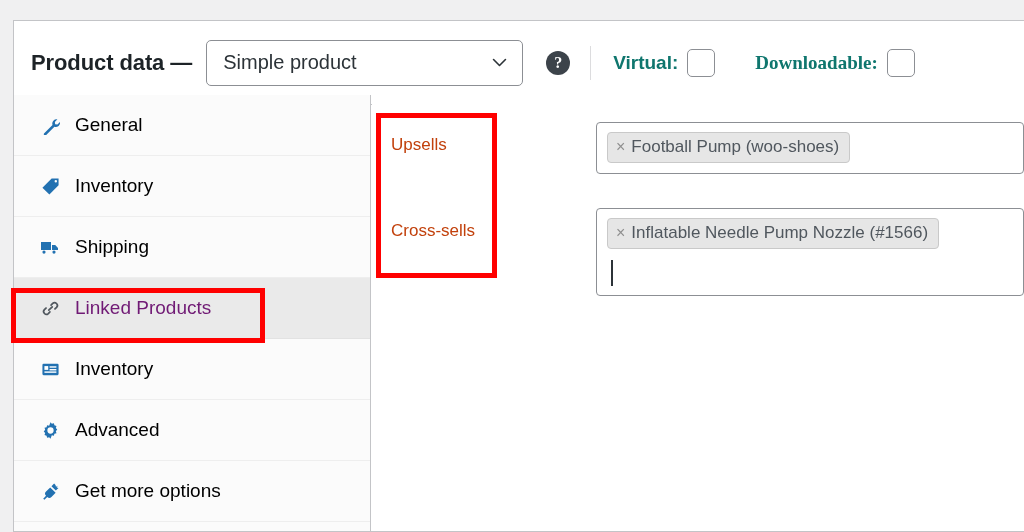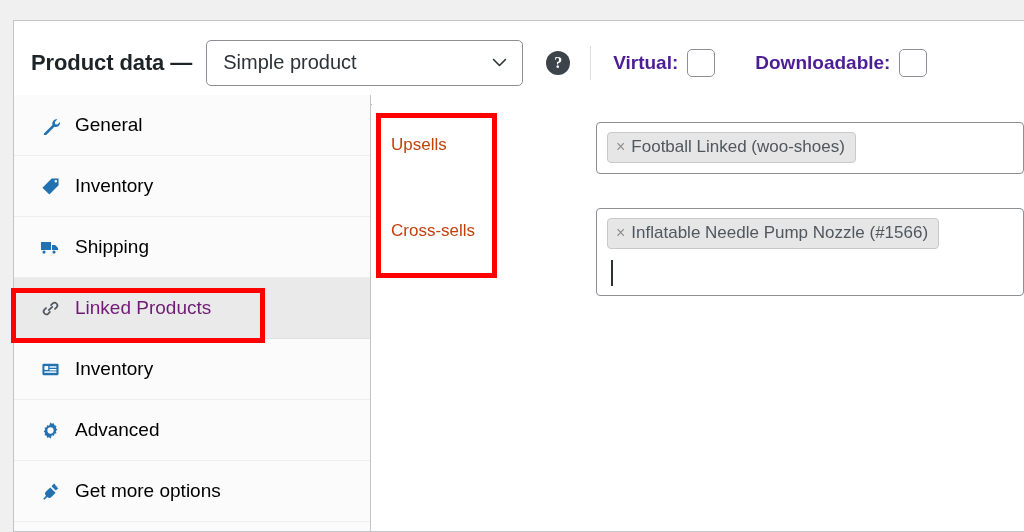--- a/index.html
+++ b/index.html
@@ -87,24 +87,24 @@
     margin-left: 20px;
     width: 1px;
     height: 34px;
     background: #dcdcde;
   }
   .cb-group {
     display: flex;
     align-items: center;
     margin-left: 22px;
   }
-  .cb-group.second { margin-left: 40px; }
+  .cb-group.second { margin-left: 40px; font-family: Liberation Serif, serif; }
   .cb-label {
     font-size: 19px;
-    color: #4c1d95;
+    color: #0f766e;
     font-weight: 600;
     margin-right: 9px;
     white-space: nowrap;
   }
   .checkbox {
     width: 28px;
     height: 28px;
     border: 1px solid #8c8f94;
     border-radius: 5px;
     background: #fff;
@@ -345,21 +345,21 @@
     </div>
   </div>
 
   <div class="content">
 
     <div class="field-row" id="row-upsells">
       <div class="field-label">Upsells</div>
       <div class="token-field">
         <span class="token">
           <span class="token-x">×</span>
-          <span>Football Linked (woo-shoes)</span>
+          <span>Football Pump (woo-shoes)</span>
         </span>
       </div>
     </div>
 
     <div class="field-row" id="row-crosssells">
       <div class="field-label">Cross-sells</div>
       <div class="token-field tall">
         <span class="token">
           <span class="token-x">×</span>
           <span>Inflatable Needle Pump Nozzle (#1566)</span>

